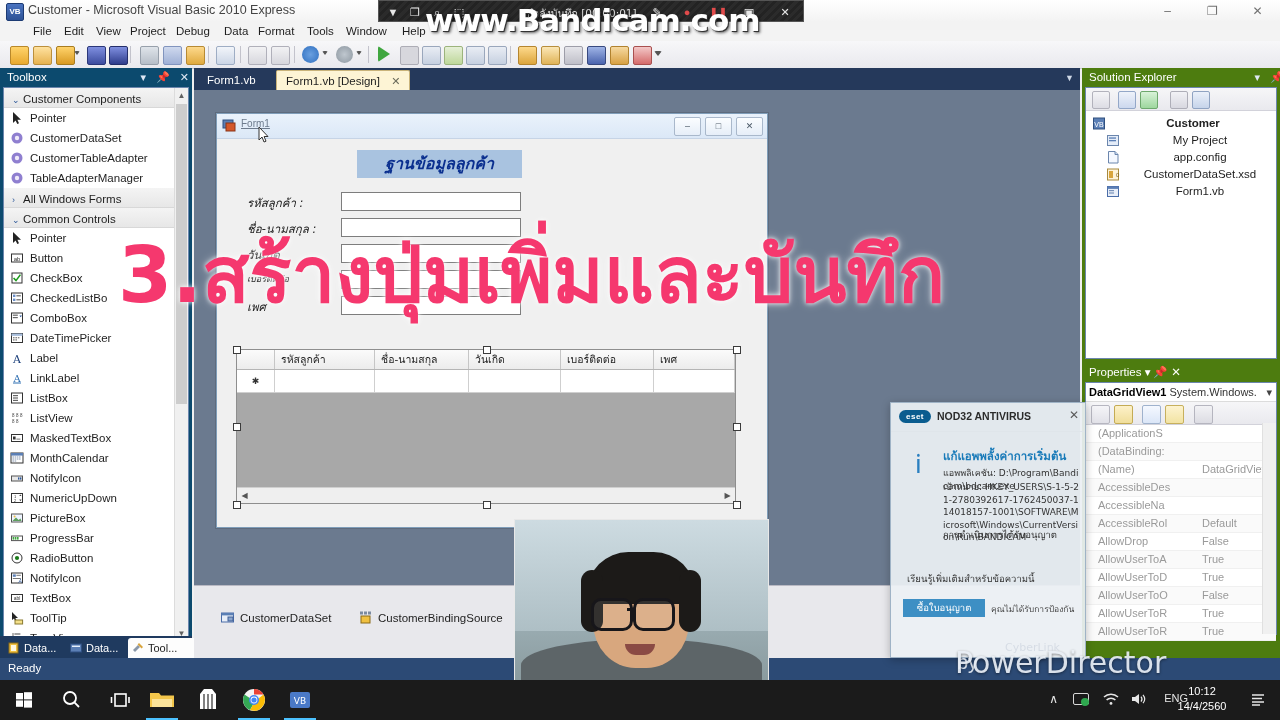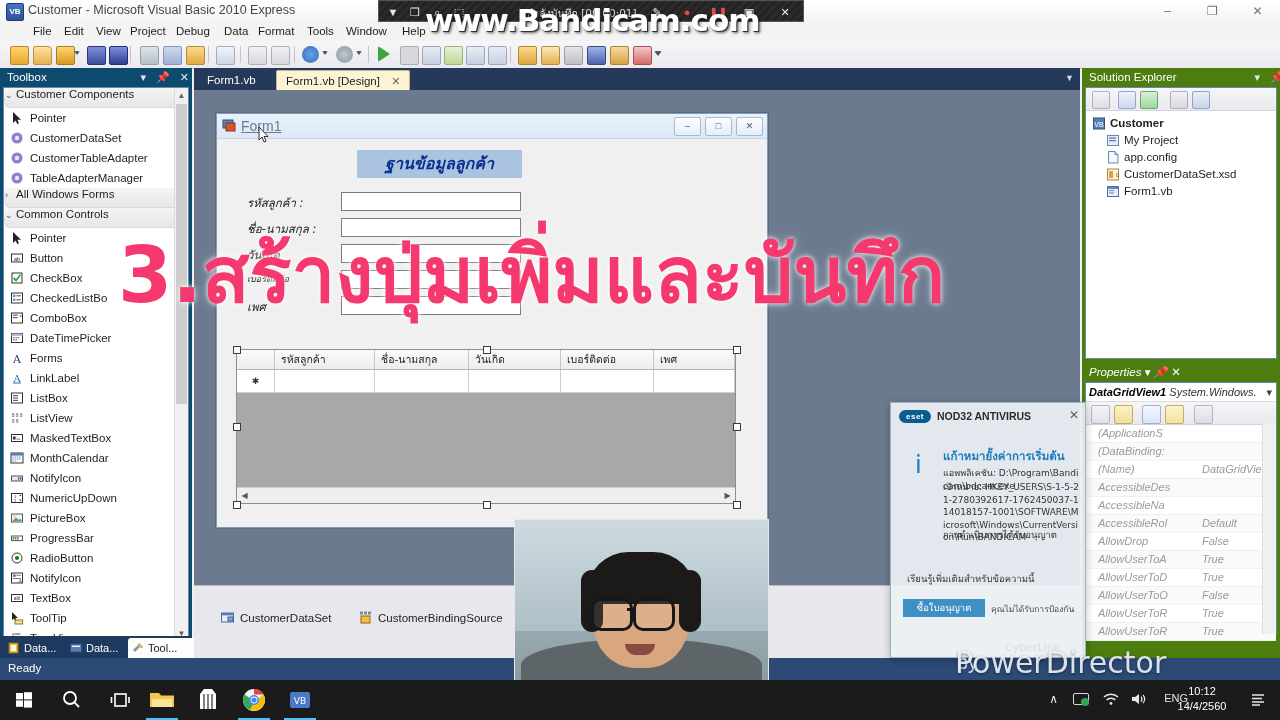--- a/index.html
+++ b/index.html
@@ -33,22 +33,22 @@
   .tb-ico{position:absolute;top:5px;width:17px;height:17px;border-radius:2px;}
   .tb-sep{position:absolute;top:5px;width:1px;height:17px;background:#c3c3cc;}
 
   
   .toolbox{position:absolute;left:0;top:68px;width:192px;height:590px;background:#0c4a6e;}
   .dock-head{position:relative;height:19px;color:#fff;font-size:11.5px;line-height:19px;padding-left:7px;}
   .dock-head .hbtns{position:absolute;right:3px;top:0;height:19px;color:#dfe8f5;font-size:11px;line-height:19px;}
   .dock-head .hbtns span{margin-left:7px;}
   .tb-body{position:absolute;left:3px;top:19px;width:186px;height:555px;background:#fff;
     border:1px solid #6b86ad;box-sizing:border-box;overflow:hidden;}
-  .tb-cat{height:19px;line-height:13px;background:linear-gradient(#f4f4f4,#e7e7e7);
-    border-bottom:1px solid #d8d8d8;font-size:11.5px;color:#1e1e1e;padding-left:1px;border-radius:6px;}
+  .tb-cat{height:19px;line-height:22px;background:linear-gradient(#f4f4f4,#e7e7e7);
+    border-bottom:1px solid #d8d8d8;font-size:11.5px;color:#1e1e1e;padding-left:8px;}
   .tb-cat .chev{display:inline-block;width:11px;color:#2b579a;font-size:9px;}
   .tb-item{height:20px;line-height:20px;font-size:11.5px;color:#1e1e1e;padding-left:26px;position:relative;white-space:nowrap;}
   .tb-item .ti{position:absolute;left:6px;top:3px;width:14px;height:14px;}
   .tb-scroll{position:absolute;right:0;top:0;width:13px;height:100%;background:#f0f0f0;border-left:1px solid #dcdcdc;}
   .tb-scroll .thumb{position:absolute;left:1px;top:16px;width:11px;height:300px;background:#cdcdcd;}
   .tb-scroll .up,.tb-scroll .dn{position:absolute;left:0;width:13px;height:15px;text-align:center;
     line-height:15px;font-size:8px;color:#606060;background:#f0f0f0;}
   .tb-scroll .up{top:0}.tb-scroll .dn{bottom:0}
 
   .dock-tabs{position:absolute;left:0;bottom:0;width:192px;height:22px;background:#1f3a5f;}
@@ -65,21 +65,21 @@
   .tabstrip-caret{position:absolute;right:6px;top:5px;color:#cfd8e6;font-size:9px;}
 
   .designer{position:absolute;left:194px;top:90px;width:886px;height:568px;background:#6b7a8f;}
 
   
   .winform{position:absolute;left:22px;top:23px;width:550px;height:413px;background:#f0f0f0;
     border:1px solid #7f9db9;box-shadow:0 0 0 1px rgba(0,0,0,.12);}
   .wf-title{position:absolute;left:0;top:0;width:100%;height:24px;
     background:linear-gradient(#eaf2fb,#dbe8f7);border-bottom:1px solid #c6d4e6;}
   .wf-title .ico{position:absolute;left:5px;top:4px;width:15px;height:15px;}
-  .wf-title .txt{position:absolute;left:24px;top:4px;font-size:14px;color:#6d7b8d;text-decoration:underline;}
+  .wf-title .txt{position:absolute;left:24px;top:4px;font-size:10px;color:#6d7b8d;text-decoration:underline;}
   .wf-btns{position:absolute;right:4px;top:3px;display:flex;gap:4px;}
   .wf-btns i{display:block;width:25px;height:17px;border:1px solid #a9b8cb;background:linear-gradient(#fbfdff,#e6eef8);
     border-radius:2px;font-style:normal;font-size:9px;color:#4a5866;text-align:center;line-height:16px;}
 
   .wf-header{position:absolute;left:140px;top:36px;width:165px;height:28px;background:#a9c3e0;}
   .wf-header span{display:block;text-align:center;line-height:28px;font-size:16px;font-weight:bold;
     font-style:italic;color:#0a2f8f;font-family:"DejaVu Sans",sans-serif;}
   .fld-lbl{position:absolute;font-size:11.5px;font-style:italic;color:#222;font-family:"DejaVu Sans",sans-serif;}
   .fld-box{position:absolute;background:#fff;border:1px solid #7d7d7d;box-sizing:border-box;height:19px;}
 
@@ -97,25 +97,25 @@
   .tray{position:absolute;left:0;bottom:0;width:886px;height:72px;background:#e8e8ec;border-top:1px solid #b9b9c3;}
   .tray-item{position:absolute;top:24px;font-size:11.5px;color:#1e1e1e;padding-left:20px;height:16px;line-height:16px;}
   .tray-item .ti{position:absolute;left:0;top:0;width:15px;height:15px;}
 
   
   .rdock{position:absolute;left:1082px;top:68px;width:224px;height:590px;background:#4d7c0f;}
   .se-body{position:absolute;left:3px;top:19px;width:192px;height:272px;background:#fff;border:1px solid #6b86ad;box-sizing:border-box;}
   .se-toolbar{height:22px;background:linear-gradient(#f6f6f8,#e9e9ee);border-bottom:1px solid #d2d2da;position:relative;}
   .se-toolbar .b{position:absolute;top:3px;width:16px;height:16px;border-radius:2px;}
   .se-tree{padding:4px 0 0 4px;}
-  .se-node{height:17px;line-height:17px;font-size:11.5px;color:#1e1e1e;position:relative;padding-left:20px;white-space:nowrap;}
+  .se-node{height:17px;line-height:17px;font-size:11.5px;color:#1e1e1e;position:relative;padding-left:20px;white-space:nowrap;text-align:center;}
   .se-node .ni{position:absolute;left:2px;top:1px;width:15px;height:15px;}
   .se-node.lvl1{margin-left:14px;}
 
-  .props{position:absolute;left:3px;top:295px;width:192px;height:272px;font-style:italic;}
+  .props{position:absolute;left:3px;top:295px;width:192px;height:272px;}
   .props-head{height:19px;color:#fff;font-size:11.5px;line-height:19px;padding-left:4px;position:relative;}
   .props-body{position:absolute;left:0;top:19px;width:192px;height:253px;background:#fff;border:1px solid #6b86ad;box-sizing:border-box;}
   .props-obj{height:18px;line-height:18px;font-size:11px;padding-left:3px;background:#fff;border-bottom:1px solid #dcdcdc;position:relative;}
   .props-obj b{font-weight:bold;}
   .props-tb{height:22px;background:linear-gradient(#f6f6f8,#e9e9ee);border-bottom:1px solid #d2d2da;position:relative;}
   .props-tb .b{position:absolute;top:3px;width:17px;height:17px;border-radius:2px;}
   .prow{height:17px;line-height:17px;font-size:11px;color:#9a9a9a;position:relative;border-bottom:1px solid #f0f0f0;}
   .prow .k{position:absolute;left:12px;width:100px;overflow:hidden;white-space:nowrap;}
   .prow .v{position:absolute;left:116px;}
   .prow.alt{background:#fafafa;}
@@ -352,21 +352,21 @@
                   <rect x="7.8" y="6" width="1.6" height="1.4"></rect>
                   <rect x="3" y="8.2" width="1.6" height="1.4"></rect>
                   <rect x="5.4" y="8.2" width="1.6" height="1.4"></rect>
                 </g>
               </svg></span>
           <span>DateTimePicker</span></div>
         <div class="tb-item">
           <span class="ti"><svg width="14" height="14" viewBox="0 0 14 14">
                 <text x="7" y="11.5" font-size="11" font-family="DejaVu Serif" text-anchor="middle" fill="#1b3f7a">A</text>
               </svg></span>
-          <span>Forms</span></div>
+          <span>Label</span></div>
         <div class="tb-item">
           <span class="ti"><svg width="14" height="14" viewBox="0 0 14 14">
                 <text x="7" y="10.5" font-size="10" font-family="DejaVu Serif" text-anchor="middle" fill="#2b6cb0">A</text>
                 <line x1="3" y1="12" x2="11" y2="12" stroke="#2b6cb0"></line>
               </svg></span>
           <span>LinkLabel</span></div>
         <div class="tb-item">
           <span class="ti"><svg width="14" height="14" viewBox="0 0 14 14">
                 <rect x="1.5" y="2" width="11" height="10" fill="#fff" stroke="#333"></rect>
                 <rect x="3" y="4" width="5" height="1.2" fill="#666"></rect>
@@ -773,21 +773,21 @@
 
   <div class="caption">3.สร้างปุ่มเพิ่มและบันทึก</div>
 
   <div class="eset">
     <div class="eset-top">
       <div class="eset-logo">eset</div>
       <div class="eset-brand">NOD32 ANTIVIRUS</div>
       <div class="eset-x">✕</div>
     </div>
     <div class="eset-i">ℹ</div>
-    <div class="eset-h">แก้าหมายั้งค่าการเริ่มต้น</div>
+    <div class="eset-h">แก้แอพพลั้งค่าการเริ่มต้น</div>
     <div class="eset-body">แอพพลิเคชัน: D:\Program\Bandicam\bdcam.exe</div>
     <div class="eset-body" style="top:78px">เป้าหมาย: HKEY_USERS\S-1-5-21-2780392617-1762450037-114018157-1001\SOFTWARE\Microsoft\Windows\CurrentVersion\Run\BANDICAM</div>
     <div class="eset-ok">การดำเนินการได้รับอนุญาต</div>
     <div class="eset-link">เรียนรู้เพิ่มเติมสำหรับข้อความนี้</div>
     <div class="eset-btn">ซื้อใบอนุญาต</div>
     <div style="position:absolute;left:100px;top:199px;font-size:8.5px;color:#444;font-family:'DejaVu Sans',sans-serif">คุณไม่ได้รับการป้องกัน</div>
   </div>
 
   <div class="webcam">
     <div class="wc-wall"></div>

